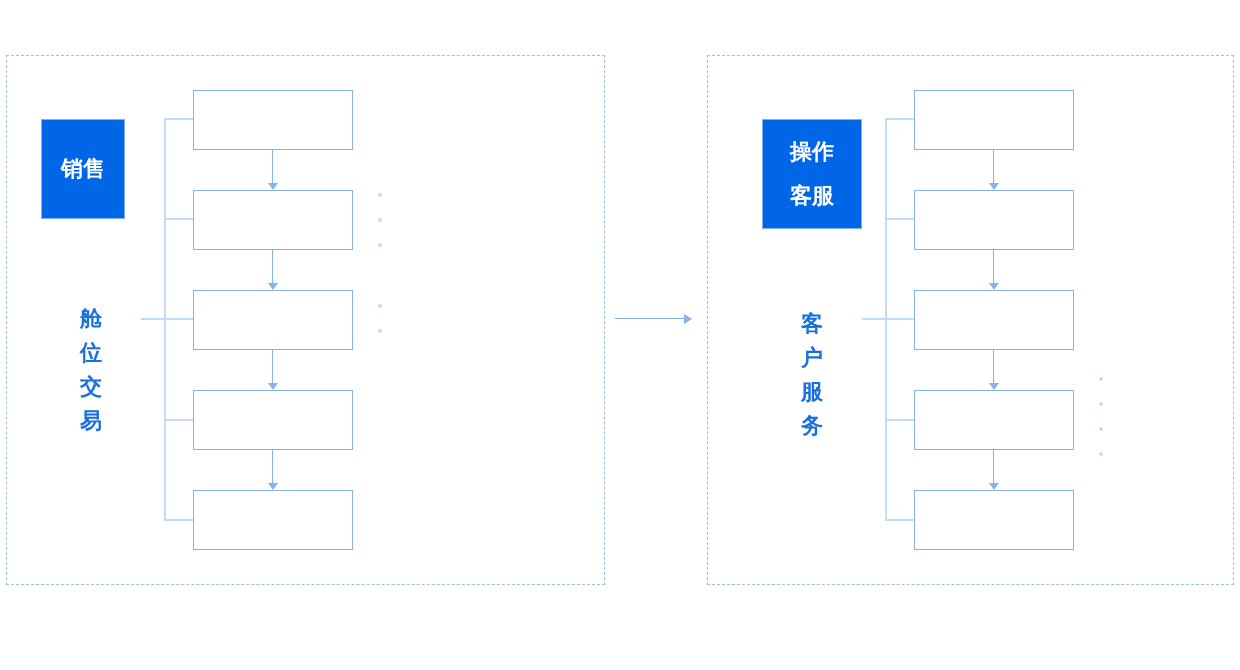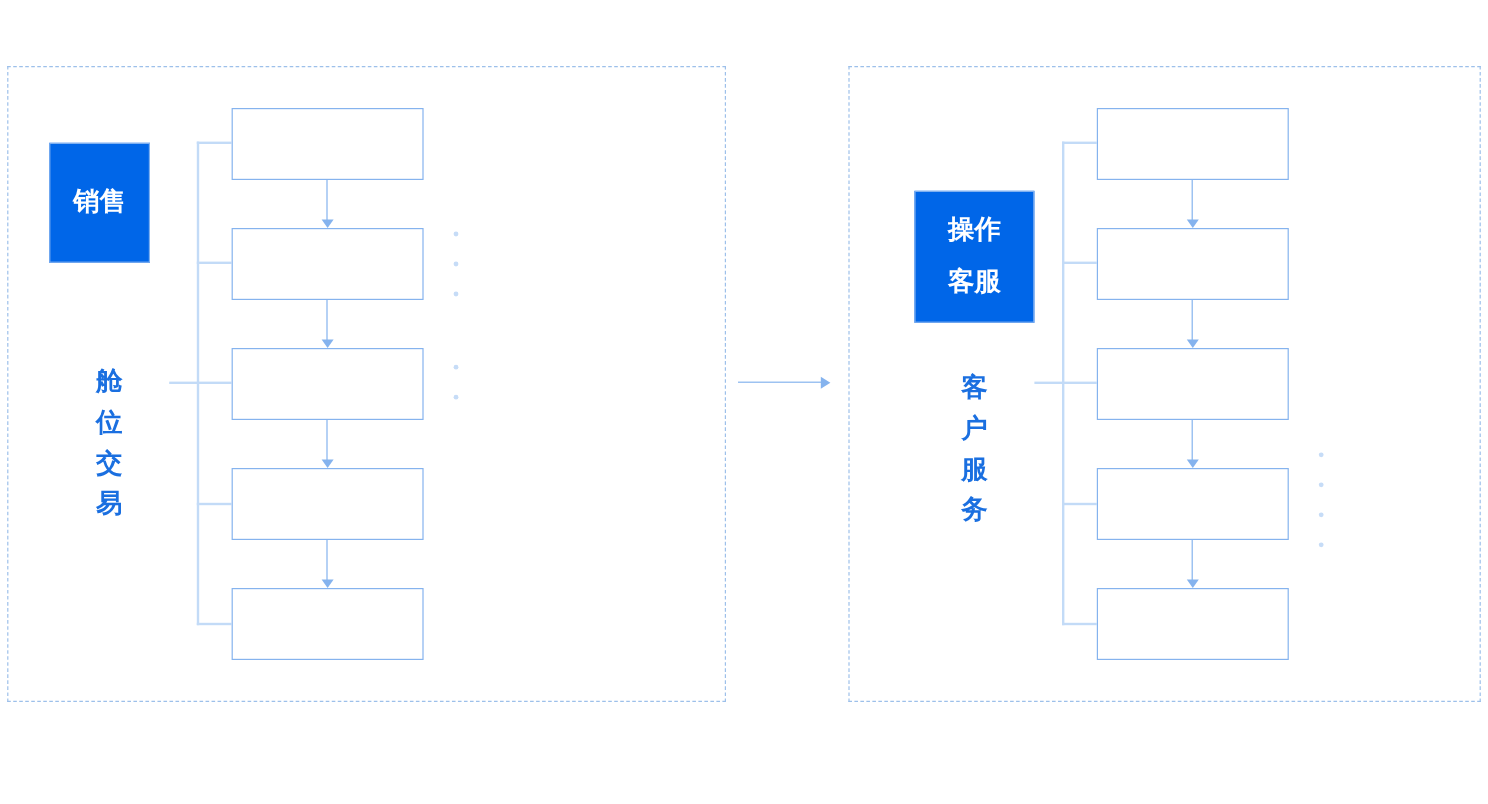--- a/index.html
+++ b/index.html
@@ -58,21 +58,21 @@
 <div class="dot" style="left:378px;top:218px;"></div>
 <div class="dot" style="left:378px;top:243px;"></div>
 <div class="dot" style="left:378px;top:304px;"></div>
 <div class="dot" style="left:378px;top:329px;"></div>
 
 <div class="flow-line" style="left:615px;top:318px;width:70px;"></div>
 <div class="flow-head" style="left:684px;top:314px;"></div>
 
 <div class="panel" style="left:707px;top:55px;width:527px;height:530px;"></div>
 
-<div class="badge" style="left:762px;top:119px;width:100px;height:110px;margin-top:40px;">
+<div class="badge" style="left:762px;top:119px;width:100px;height:110px;">
   <span>操作</span>
   <span>客服</span>
 </div>
 
 <div class="vlabel" style="left:795px;top:307px;width:34px;">
   <span>客</span>
   <span>户</span>
   <span>服</span>
   <span>务</span>
 </div>

